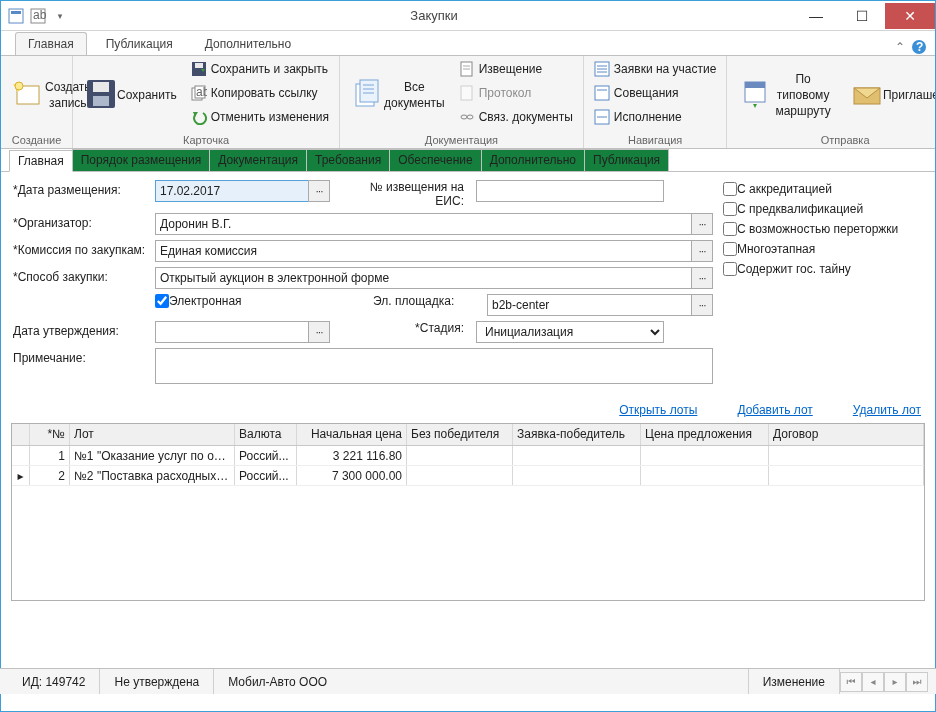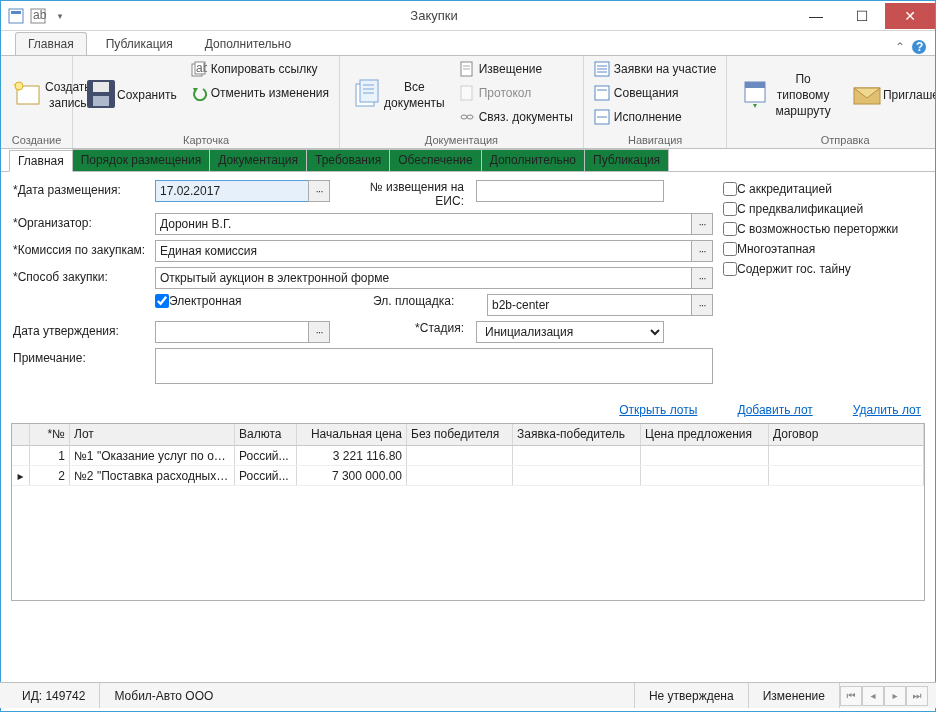--- a/index.html
+++ b/index.html
@@ -49,21 +49,21 @@
 .grid-row{display:flex;height:20px;border-bottom:1px solid #eee}
 .c-sel{width:18px;text-align:center}
 .c-num{width:40px;text-align:right}
 .c-lot{width:165px}
 .c-cur{width:62px}
 .c-price{width:110px;text-align:right}
 .c-nowin{width:106px}
 .c-winner{width:128px}
 .c-offer{width:128px}
 .c-contract{flex:1}
-.statusbar{position:absolute;bottom:4px;left:0;right:0;height:26px;border-top:1px solid #c0c0c0;background:#f5f5f5;display:flex;align-items:center;padding:0 8px;gap:0}
+.statusbar{position:absolute;bottom:18px;left:0;right:0;height:26px;border-top:1px solid #c0c0c0;background:#f5f5f5;display:flex;align-items:center;padding:0 8px;gap:0}
 .statusbar .cell{padding:0 14px;border-right:1px solid #d0d0d0;height:100%;display:flex;align-items:center}
 .nav-btns{margin-left:auto;display:flex;gap:0}
 .nav-btn{width:22px;height:20px;border:1px solid #ccc;background:#f8f8f8;display:flex;align-items:center;justify-content:center;font-size:10px;color:#888}
 svg{display:block}
 </style>
 </head>
 <body>
 
 <div class="titlebar">
   <div class="qat">
@@ -128,20 +128,30 @@
         <span class="icon">
             <svg width="32" height="32">
               <rect x="2" y="2" width="28" height="28" fill="#414d6b" rx="2"></rect>
               <rect x="8" y="4" width="16" height="10" fill="#e8e8e8"></rect>
               <rect x="8" y="18" width="16" height="10" fill="#aeb8cc"></rect>
             </svg>
           </span>
         <span>Сохранить</span>
       </div>
       <div class="small-col">
+        <div class="small-btn">
+            <span class="icon">
+              <svg width="16" height="16">
+                <rect x="1" y="1" width="14" height="14" fill="#414d6b"></rect>
+                <rect x="4" y="2" width="8" height="5" fill="#e8e8e8"></rect>
+                <path d="M10 8 l4 0 l-2 3 z" fill="#3a9a3a"></path>
+              </svg>
+            </span>
+            <span>Сохранить и закрыть</span>
+          </div>
         <div class="small-btn">
             <span class="icon">
               <svg width="16" height="16">
                 <rect x="1" y="3" width="10" height="12" fill="#fff" stroke="#888"></rect>
                 <rect x="4" y="1" width="10" height="12" fill="#fff" stroke="#888"></rect>
                 <text x="5" y="11" font-size="8" fill="#666">ab</text>
               </svg>
             </span>
             <span>Копировать ссылку</span>
           </div>
@@ -440,22 +450,22 @@
     <div class="c-price">7 300 000.00</div>
     <div class="c-nowin"></div>
       <div class="c-winner"></div>
       <div class="c-offer"></div>
       <div class="c-contract"></div>
   </div>
 </div>
 
 <div class="statusbar">
   <div class="cell">ИД: 149742</div>
+  <div class="cell">Не утверждена</div>
   <div class="cell" style="flex:1">Мобил-Авто ООО</div>
-  <div class="cell">Не утверждена</div>
   <div class="cell">Изменение</div>
   <div class="nav-btns">
     <div class="nav-btn">⏮</div>
     <div class="nav-btn">◂</div>
     <div class="nav-btn">▸</div>
     <div class="nav-btn">⏭</div>
   </div>
 </div>
 
 </body></html>

